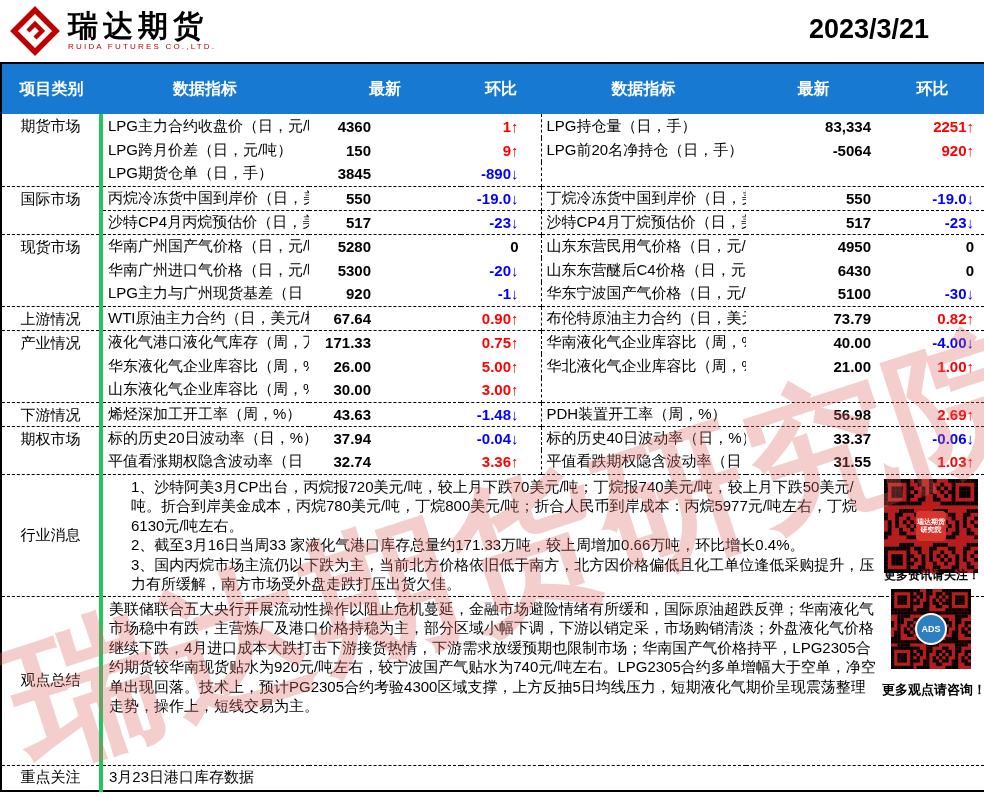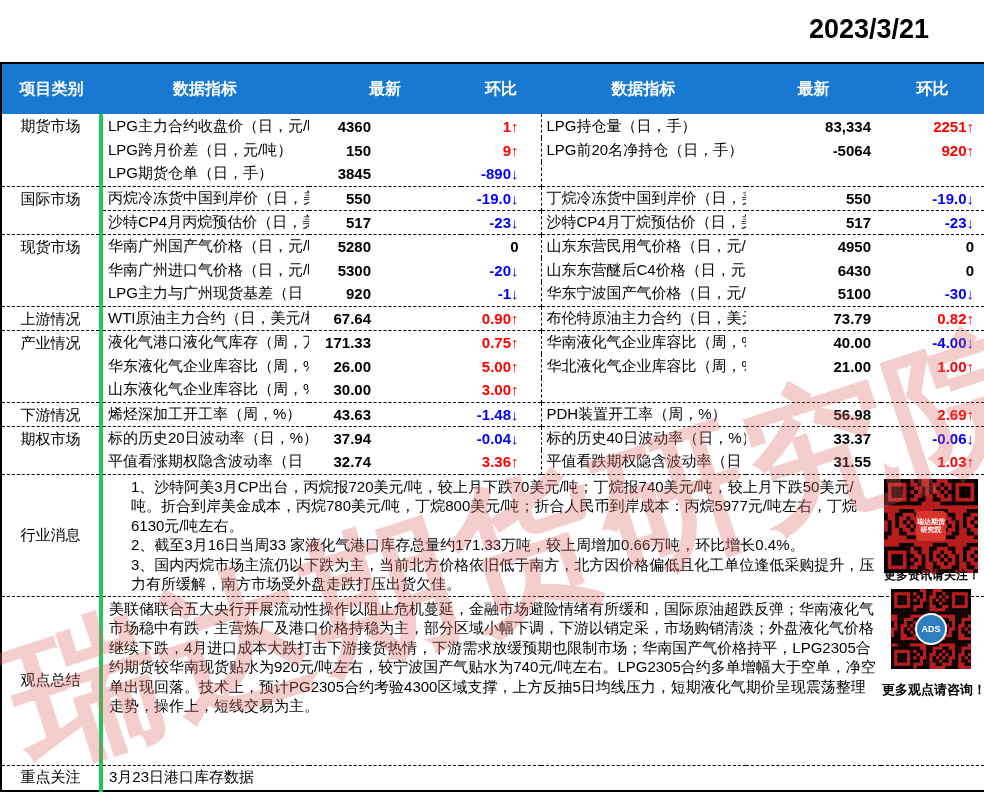--- a/index.html
+++ b/index.html
@@ -73,20 +73,32 @@
              color:#dd6a64;opacity:0.32;letter-spacing:4px;pointer-events:none;z-index:5;}
 </style>
 </head>
 <body>
 
 <div class="page">
 
   <div class="watermark">瑞达期货研究院</div>
 
   <div class="rpt-header">
+    <div class="logo-wrap">
+      <svg class="logo-icon" viewBox="0 0 100 100">
+        <g fill="none" stroke="#c00000" stroke-width="11">
+          <path d="M50 8 L92 50 L50 92 L8 50 Z"></path>
+          <path d="M36 50 L50 36 L64 50 L50 64" stroke-width="9"></path>
+        </g>
+      </svg>
+      <div class="logo-text">
+        <div class="logo-cn">瑞达期货</div>
+        <div class="logo-en">RUIDA FUTURES CO.,LTD.</div>
+      </div>
+    </div>
     <div class="rpt-date">2023/3/21</div>
   </div>
 
 
   <table class="rpt">
     <colgroup>
       <col class="c-cat">
         <col class="c-ind-l">
         <col class="c-val-l">
         <col class="c-chg-l">

